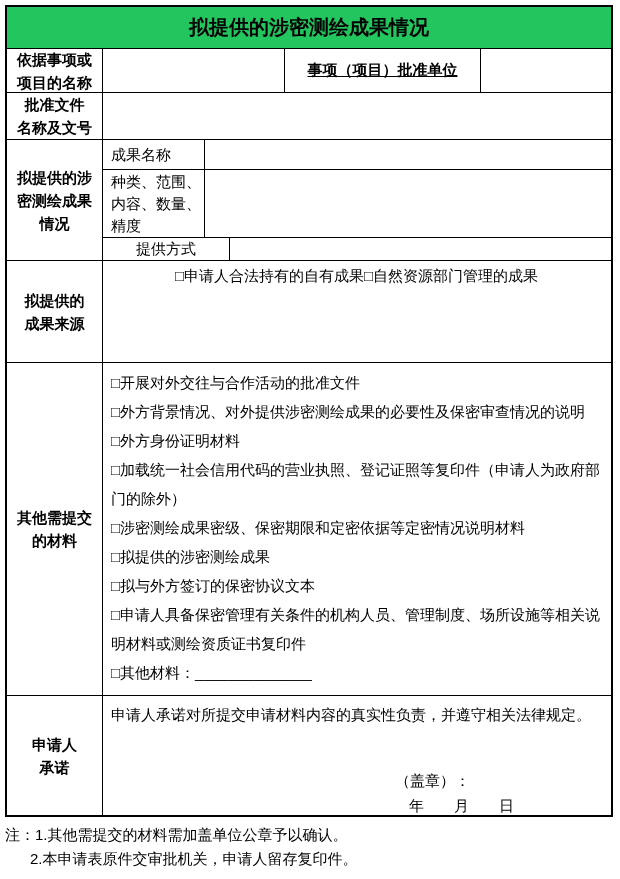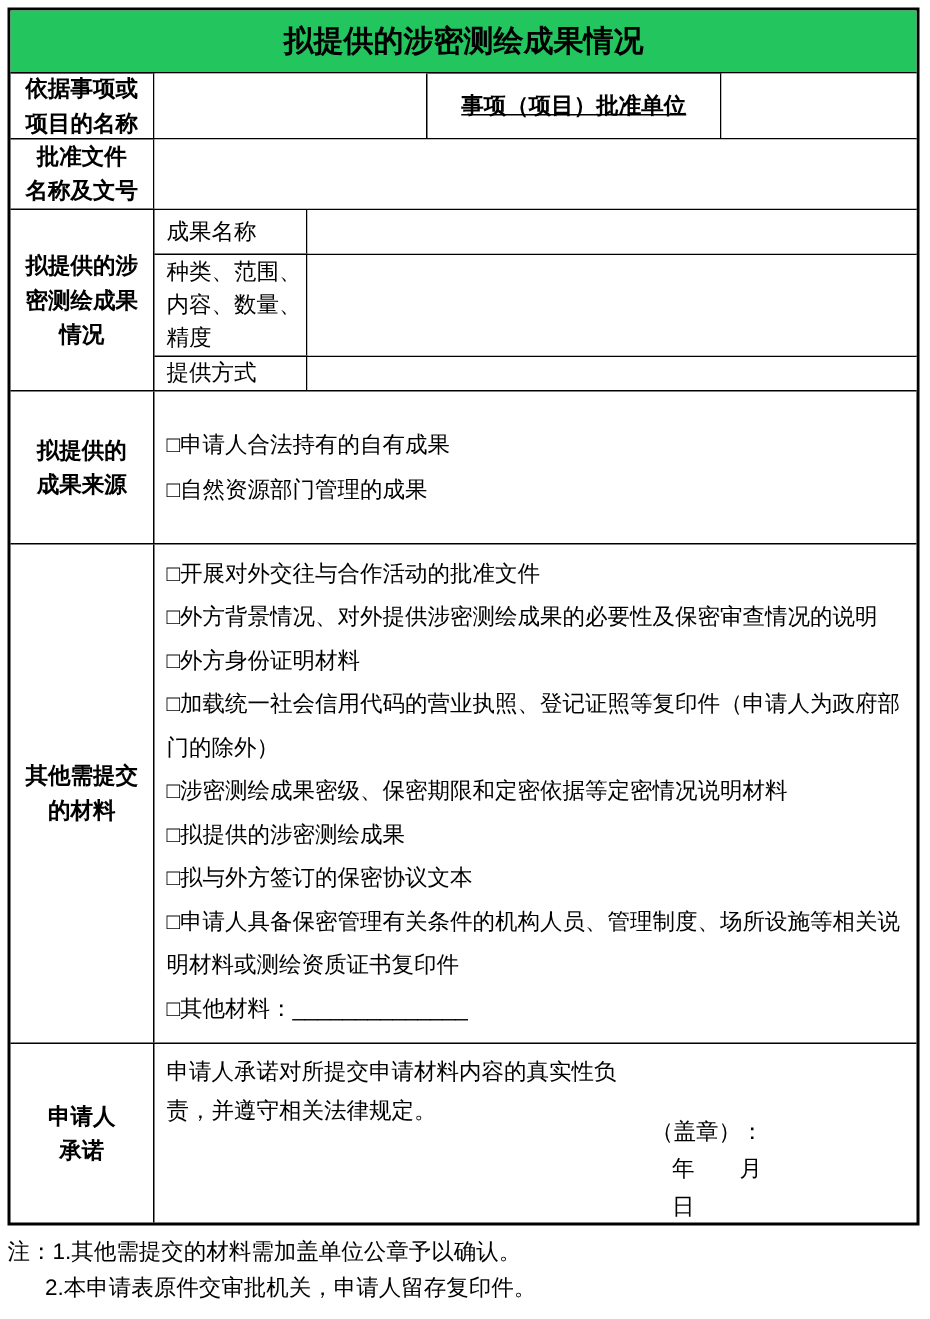--- a/index.html
+++ b/index.html
@@ -41,46 +41,46 @@
   .row-basis .approve-value { flex:1 1 auto; }
 
   .row-doc { height:47px; }
   .row-doc .doc-value { flex:1 1 auto; }
 
   .results-right { flex:1 1 auto; display:flex; flex-direction:column; }
   .sub-row { display:flex; border-bottom:1px solid #000; align-items:stretch; }
   .sub-row:last-child { border-bottom:none; }
   .sub-row-1 { height:30px; }
   .sub-row-2 { height:68px; }
-  .sub-row-3 { flex:1 1 auto; }
+  .sub-row-3 { flex:1 1 auto;margin-left:25px; }
   .sub-label {
     flex:0 0 102px; width:102px; border-right:1px solid #000;
     display:flex; align-items:center;
     font-size:15px; line-height:22px; padding-left:8px;
     white-space:pre-line;
   }
   .sub-value { flex:1 1 auto; }
 
   .row-source { height:102px; }
   .row-source .chk-area {
-    flex:1 1 auto; display:flex; flex-direction:column; justify-content:center;
+    flex:1 1 auto; display:flex; flex-direction:row; justify-content:center;
     padding:0 9px 0 8px; font-size:15px;
   }
   .row-source .chk-item { line-height:30px; }
 
   .row-materials { height:333px; }
   .row-materials .chk-area {
     flex:1 1 auto; padding:5px 9px 0 8px; font-size:15px;
   }
   .row-materials .chk-item { line-height:29px; }
 
   .chk-box { display:inline; }
 
   .row-commit { height:119px; }
-  .commit-area { flex:1 1 auto; display:flex; flex-direction:row; padding:6px 9px 0 8px; }
+  .commit-area { flex:1 1 auto; display:flex; flex-direction:column; padding:6px 9px 0 8px; }
   .commit-statement { font-size:15px; line-height:26px; }
   .stamp-block {
     margin-top:40px; margin-left:auto; margin-right:88px;
     font-size:15px; line-height:25px; text-align:left;
   }
   .stamp-date { padding-left:14px; }
 
   .notes { margin-top:6px; font-size:15px; line-height:24px; }
   .note-2 { padding-left:25px; }
 </style>

